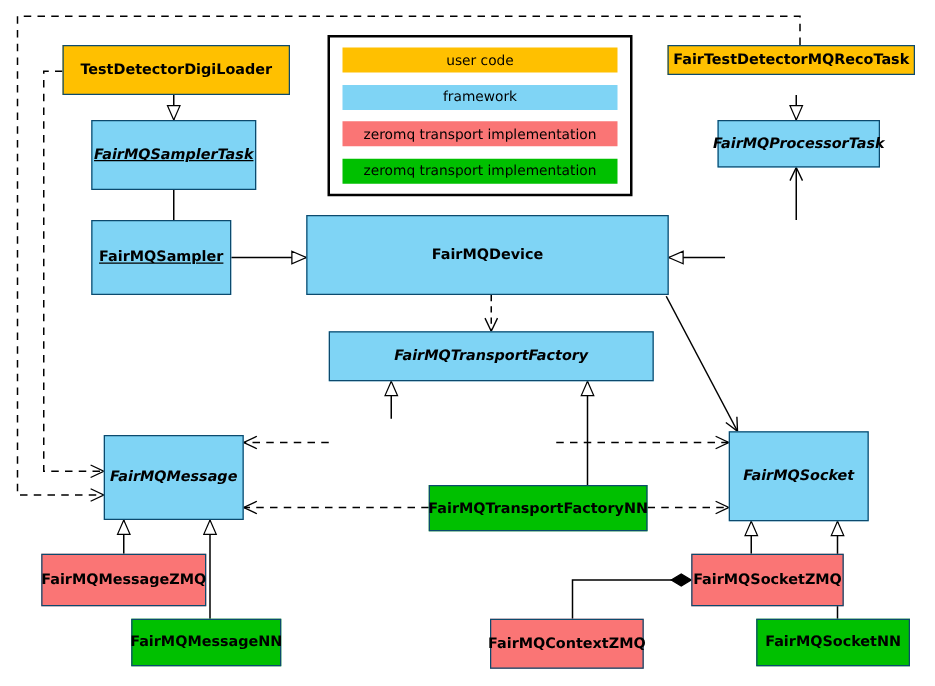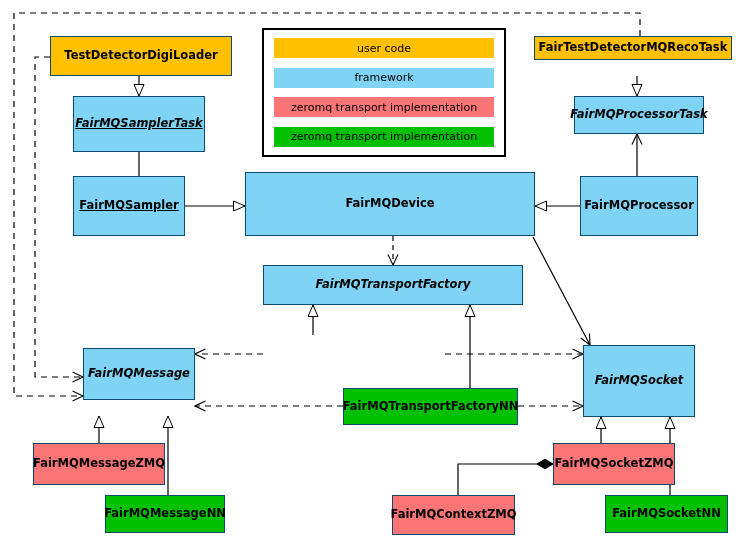--- a/index.html
+++ b/index.html
@@ -136,42 +136,39 @@
   </div>
 
   <div class="node c-fw" style="left:73px; top:176px; width:112px; height:60px;text-decoration:underline;">
     <span>FairMQSampler</span>
   </div>
 
   <div class="node c-fw" style="left:245px; top:172px; width:290px; height:64px;">
     <span>FairMQDevice</span>
   </div>
 
-  <div class="node c-fw" style="left:580px; top:176px; width:118px; height:60px;">
-    <span>FairMQProcessor</span>
-  </div>
 
   <div class="node c-fw abstract" style="left:574px; top:96px; width:130px; height:38px;">
     <span>FairMQProcessorTask</span>
   </div>
 
   <div class="node c-user" style="left:534px; top:36px; width:198px; height:24px;">
     <span>FairTestDetectorMQRecoTask</span>
   </div>
 
   <div class="node c-fw abstract" style="left:263px; top:265px; width:260px; height:40px;">
     <span>FairMQTransportFactory</span>
   </div>
 
 
   <div class="node c-nn" style="left:343px; top:388px; width:175px; height:37px;">
     <span>FairMQTransportFactoryNN</span>
   </div>
 
-  <div class="node c-fw abstract" style="left:83px; top:348px; width:112px; height:52px;">
+  <div class="node c-fw abstract" style="left:83px; top:348px; width:112px; height:68px;">
     <span>FairMQMessage</span>
   </div>
 
   <div class="node c-fw abstract" style="left:583px; top:345px; width:112px; height:72px;">
     <span>FairMQSocket</span>
   </div>
 
   <div class="node c-zmq" style="left:33px; top:443px; width:132px; height:42px;">
     <span>FairMQMessageZMQ</span>
   </div>

